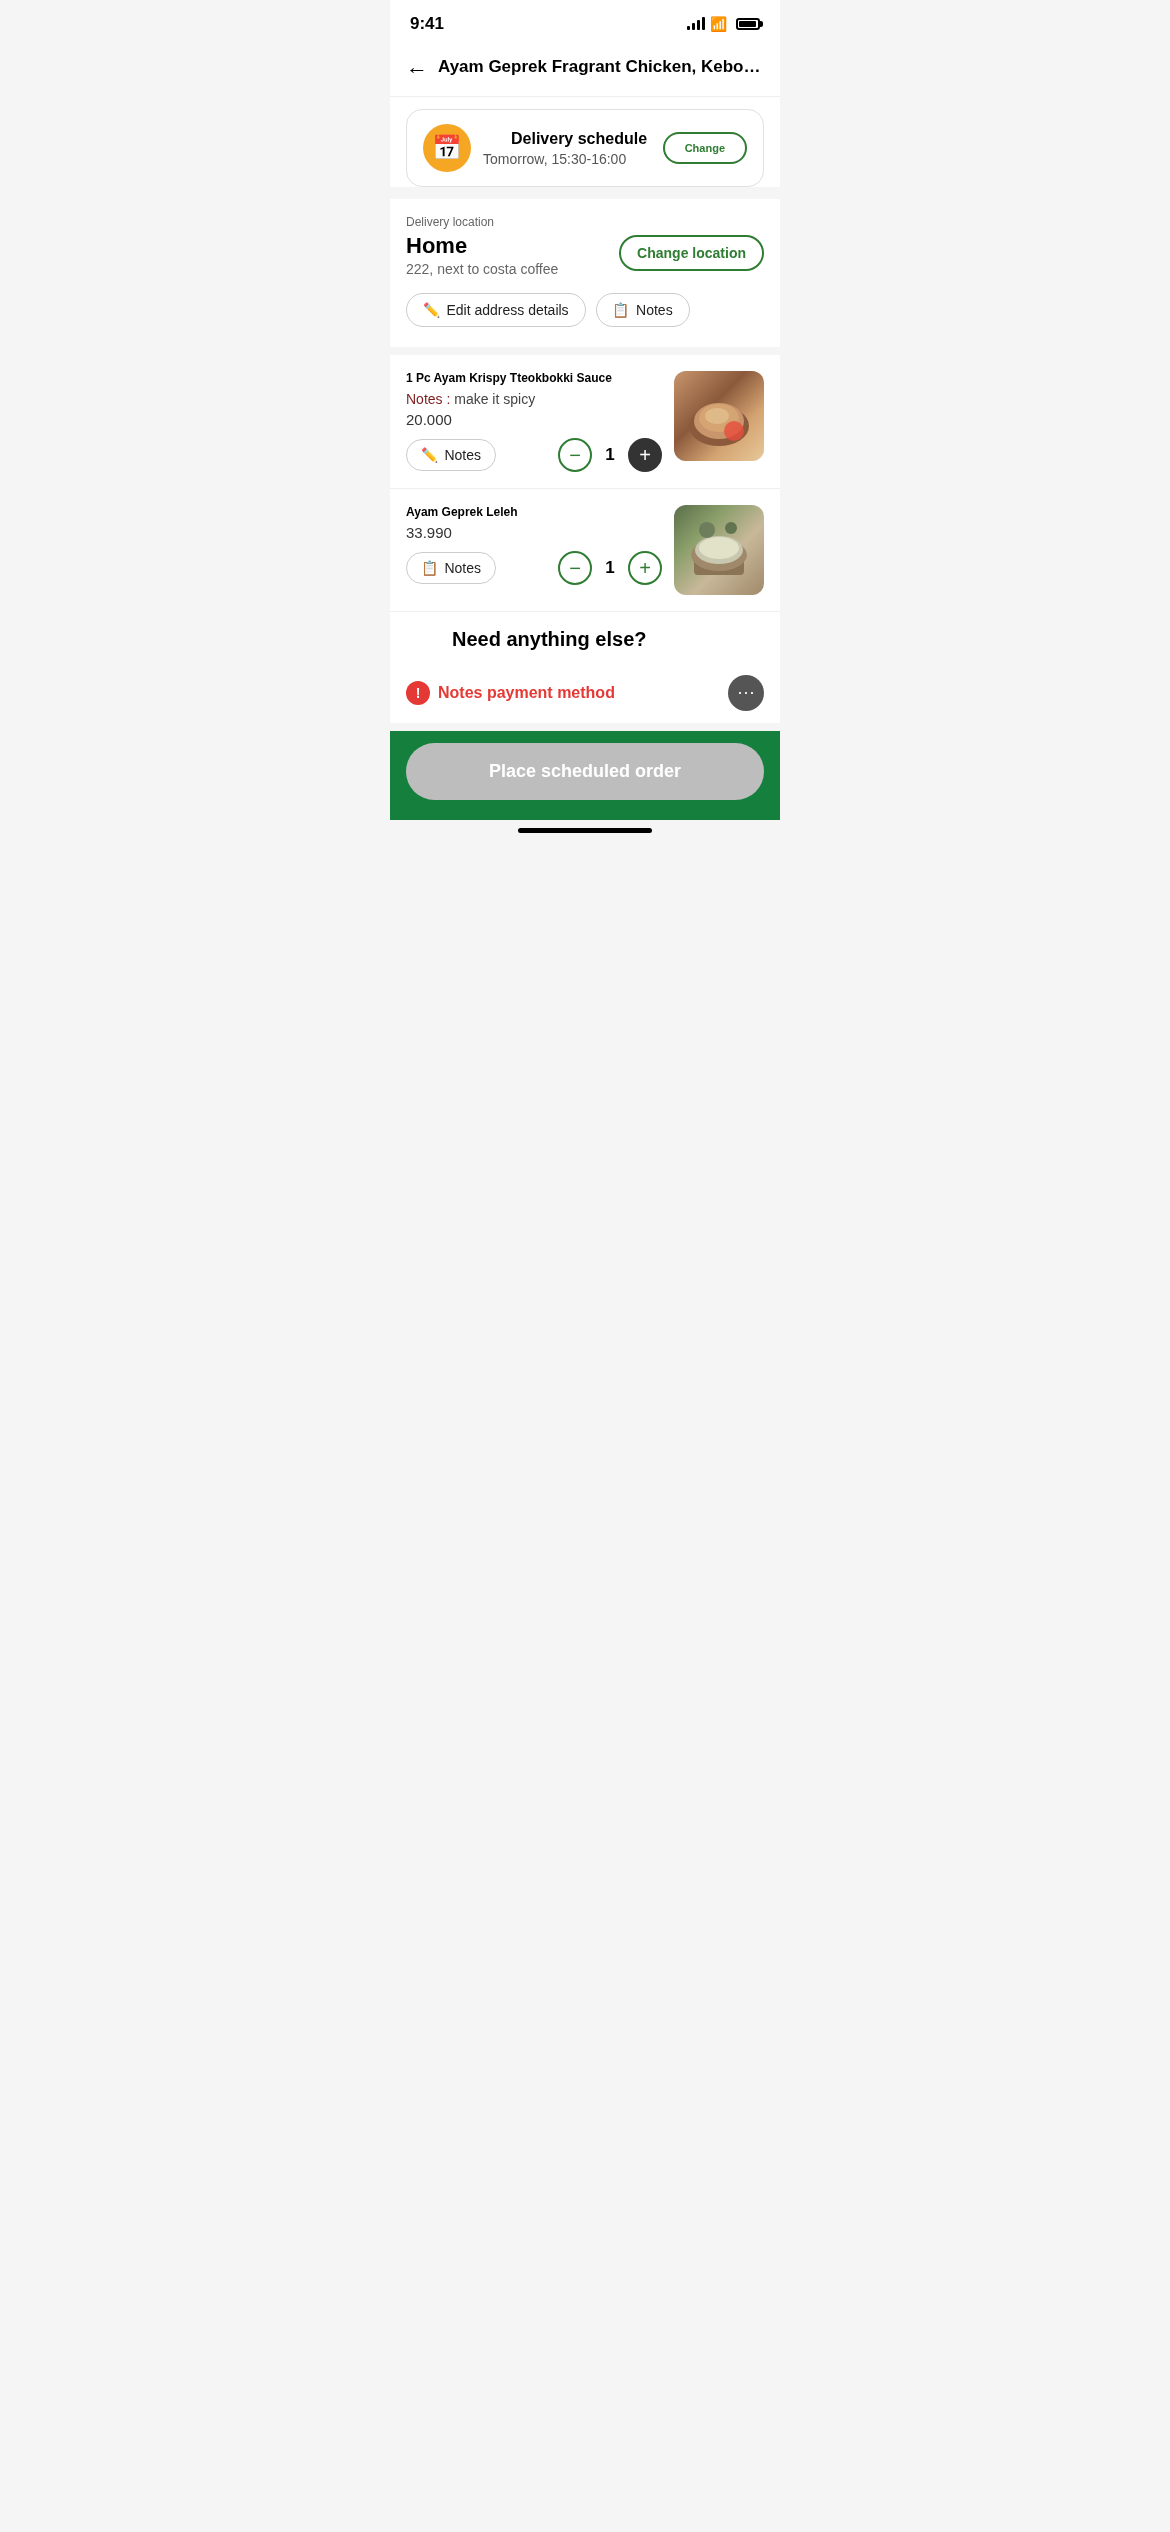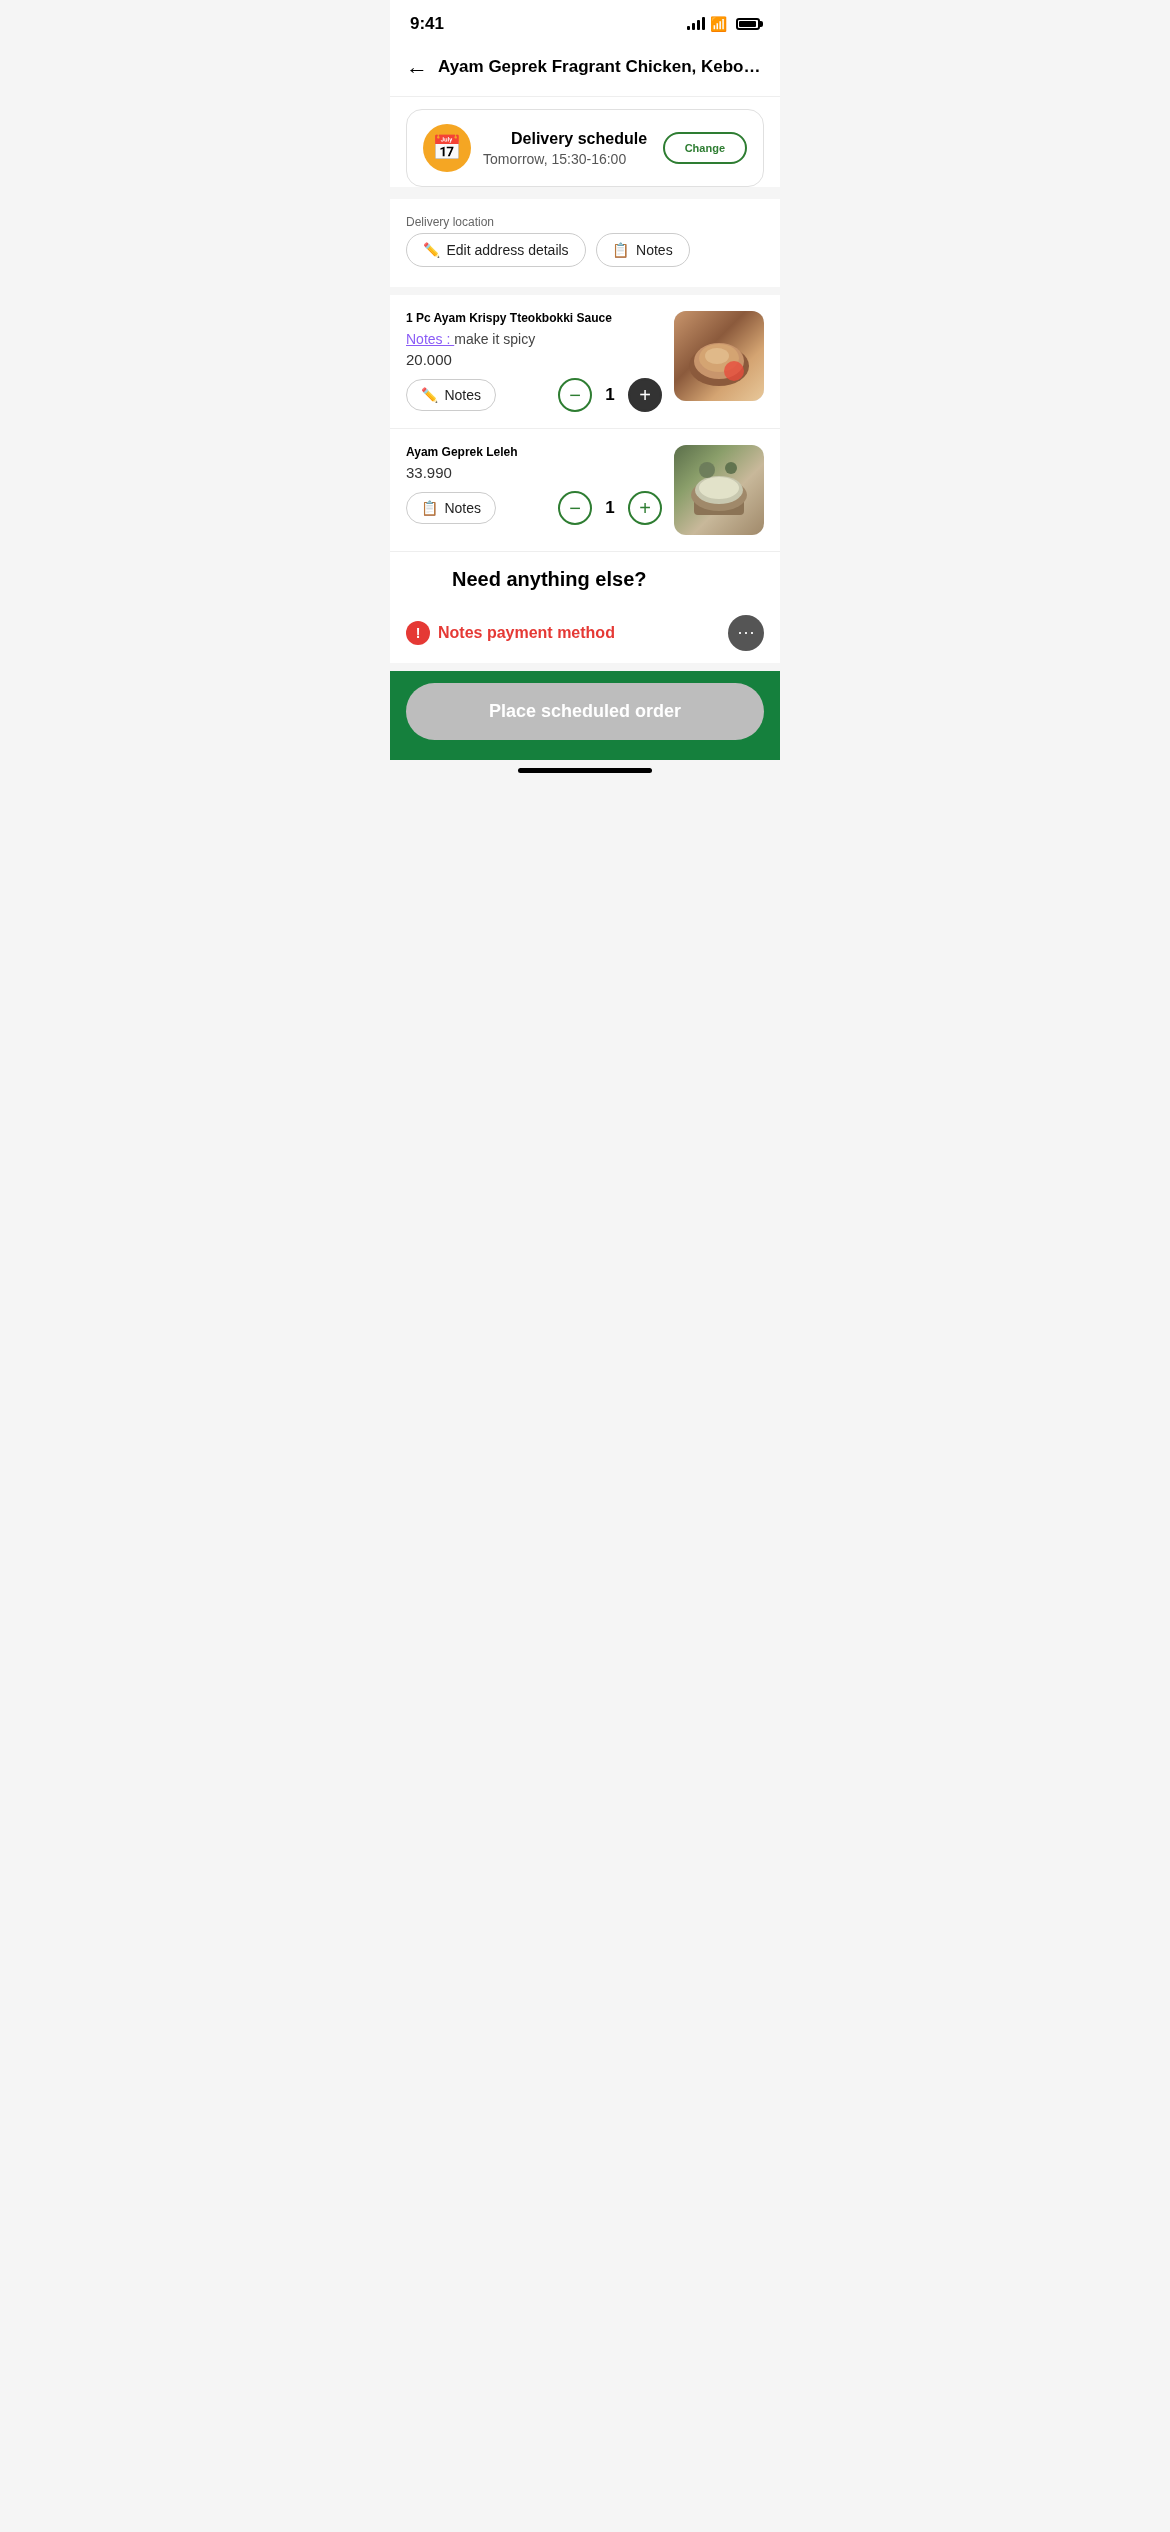--- a/index.html
+++ b/index.html
@@ -219,21 +219,21 @@
       font-weight: 700;
       color: #000;
       margin-bottom: 4px;
       line-height: 1.3;
     }
     .item-note {
       font-size: 14px;
       color: #444;
       margin-bottom: 4px;
     }
-    .item-note span { color: #8b5cf6; text-decoration: underline; }
+    .item-note span { color: #7f1d1d; }
     .item-price {
       font-size: 15px;
       color: #333;
       margin-bottom: 10px;
     }
     .item-controls {
       display: flex;
       align-items: center;
       justify-content: space-between;
       margin-top: 4px;
@@ -412,20 +412,27 @@
         <div class="schedule-title">Delivery schedule</div>
         <div class="schedule-time">Tomorrow, 15:30-16:00</div>
       </div>
     </div>
     <button class="change-btn">Change</button>
   </div>
 </div>
 
 <div class="delivery-location-section section-white">
   <div class="delivery-label">Delivery location</div>
+  <div class="delivery-loc-row">
+    <div class="location-info">
+      <div class="location-name">Home</div>
+      <div class="location-address">222, next to costa coffee</div>
+    </div>
+    <button class="change-location-btn">Change location</button>
+  </div>
   <div class="address-actions">
     <button class="address-action-btn">
       <span>✏️</span>
       <span>Edit address details</span>
     </button>
     <button class="address-action-btn">
       <span>📋</span>
       <span>Notes</span>
     </button>
   </div>

